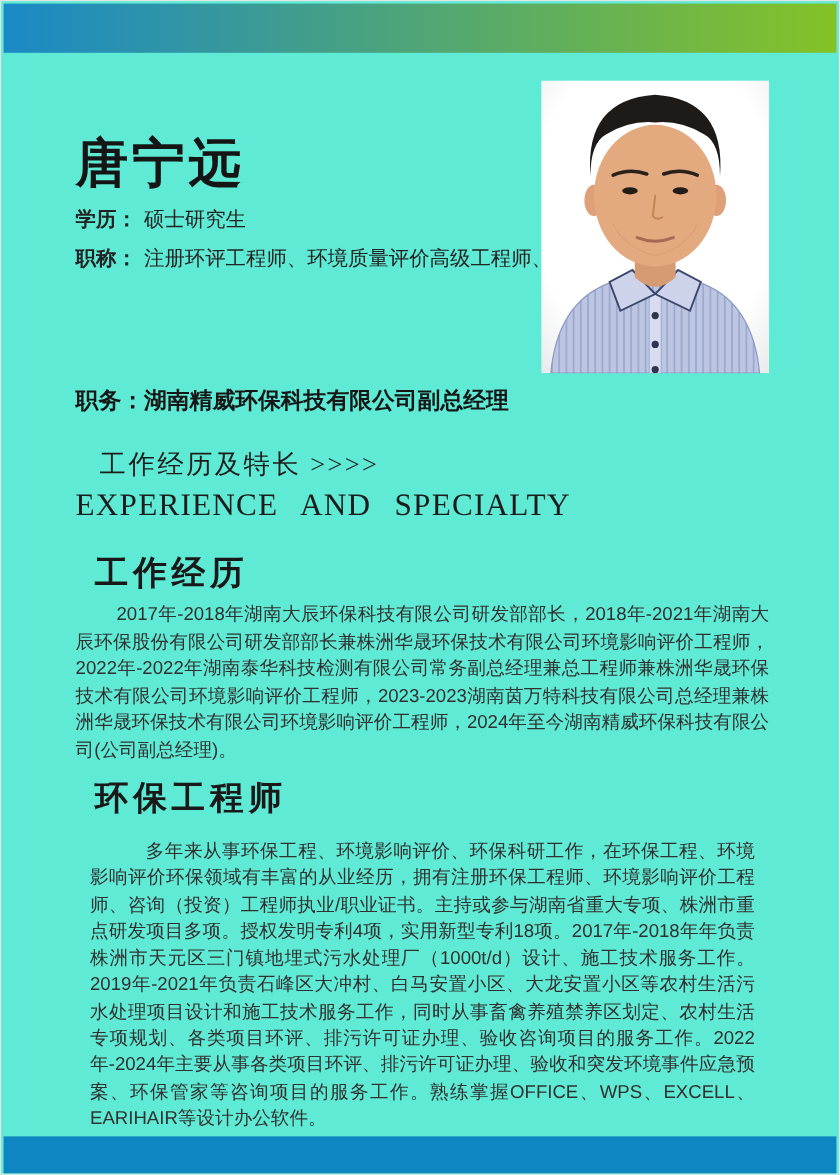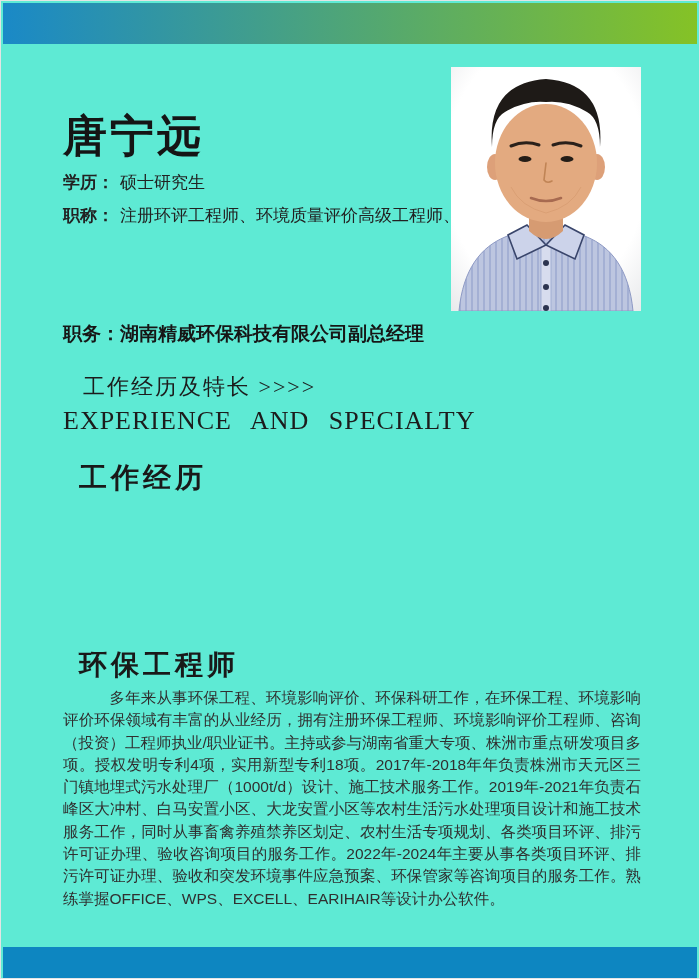--- a/index.html
+++ b/index.html
@@ -21,21 +21,21 @@
   .position-row{position:absolute;top:320px;left:62px;font-size:19px;font-weight:700;color:#161616;white-space:nowrap;}
   .banner-zh{position:absolute;top:371px;left:62px;font-family:"Liberation Serif",serif;font-size:22px;color:#1c1c1c;letter-spacing:2px;margin-left:20px;}
   .banner-en{position:absolute;top:405px;left:62px;font-family:"Liberation Serif",serif;font-size:26px;color:#1c1c1c;letter-spacing:1px;word-spacing:12px;}
   .section-heading{position:absolute;left:62px;font-size:28px;font-weight:700;color:#191919;letter-spacing:4px;margin-left:16px;}
   .exp-heading{top:458px;}
   .spec-heading{top:645px;}
   .body-text{position:absolute;left:62px;width:578px;font-size:15.5px;color:#303030;text-align:justify;}
   .exp-para{top:501px;line-height:22.5px;}
   .exp-para p{margin:0;text-indent:2.2em;}
   .spec-block{top:686px;line-height:22.3px;}
-  .spec-block p{margin:0;}
+  .spec-block p{margin:12px;}
   .spec-block .p1{text-indent:3em;}
   .spec-block .p2{text-indent:0;}
 </style>
 </head>
 <body>
 
 <div id="page">
 
   <div class="top-bar" style="background: linear-gradient(90deg, rgb(26, 137, 199), rgb(133, 194, 38));"></div>
 
@@ -97,20 +97,23 @@
   </div>
 
   <div class="position-row">
     <span>职务：</span><span>湖南精威环保科技有限公司副总经理</span>
   </div>
 
   <div class="banner-zh">工作经历及特长 &gt;&gt;&gt;&gt;</div>
   <div class="banner-en">EXPERIENCE AND SPECIALTY</div>
 
   <div class="section-heading exp-heading">工作经历</div>
+  <div class="body-text exp-para">
+    <p>2017年-2018年湖南大辰环保科技有限公司研发部部长，2018年-2021年湖南大辰环保股份有限公司研发部部长兼株洲华晟环保技术有限公司环境影响评价工程师，2022年-2022年湖南泰华科技检测有限公司常务副总经理兼总工程师兼株洲华晟环保技术有限公司环境影响评价工程师，2023-2023湖南茵万特科技有限公司总经理兼株洲华晟环保技术有限公司环境影响评价工程师，2024年至今湖南精威环保科技有限公司(公司副总经理)。</p>
+  </div>
 
   <div class="section-heading spec-heading">环保工程师</div>
   <div class="body-text spec-block">
     <p class="p1">多年来从事环保工程、环境影响评价、环保科研工作，在环保工程、环境影响评价环保领域有丰富的从业经历，拥有注册环保工程师、环境影响评价工程师、咨询（投资）工程师执业/职业证书。主持或参与湖南省重大专项、株洲市重点研发项目多项。授权发明专利4项，实用新型专利18项。2017年-2018年年负责株洲市天元区三门镇地埋式污水处理厂（1000t/d）设计、施工技术服务工作。2019年-2021年负责石峰区大冲村、白马安置小区、大龙安置小区等农村生活污水处理项目设计和施工技术服务工作，同时从事畜禽养殖禁养区划定、农村生活专项规划、各类项目环评、排污许可证办理、验收咨询项目的服务工作。2022年-2024年主要从事各类项目环评、排污许可证办理、验收和突发环境事件应急预案、环保管家等咨询项目的服务工作。熟练掌握OFFICE、WPS、EXCELL、EARIHAIR等设计办公软件。</p>
   </div>
 
   <div class="bottom-bar" style="background: rgb(13, 134, 193);"></div>
 
 </div>
 

